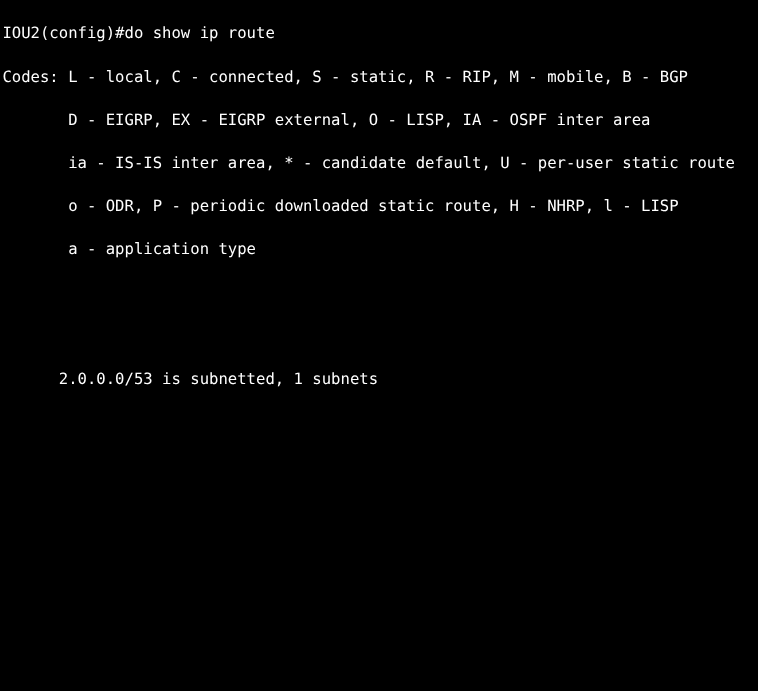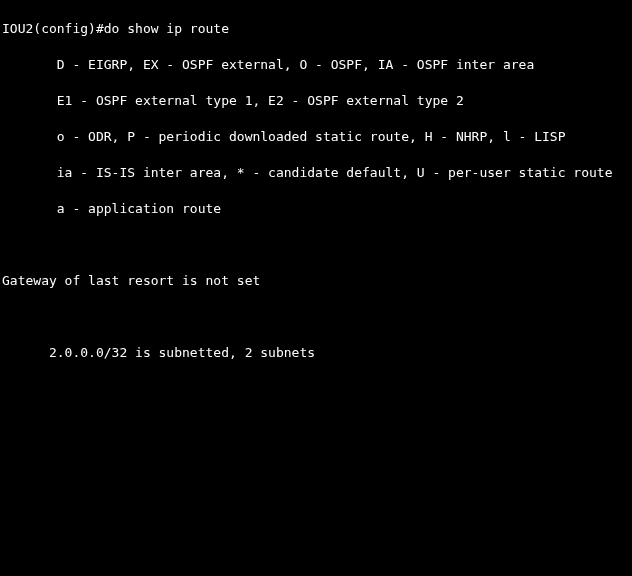--- a/index.html
+++ b/index.html
@@ -7,29 +7,28 @@
   .line{display:block;position:relative;}
   .line span.txt{position:relative;z-index:2;}
   .hl::before{content:"";position:absolute;top:-1px;bottom:-1px;border:2px solid #e30000;z-index:1;}
   .hl1::before{left:54px;right:54px;}
 </style>
 </head>
 <body>
 
 <div class="term">
 <span class="line"><span class="txt">IOU2(config)#do show ip route</span></span>
-<span class="line"><span class="txt">       D - EIGRP, EX - OSPF external, O - OSPF, IA - OSPF inter area</span></span>
-<span class="line"><span class="txt">       E1 - OSPF external type 1, E2 - OSPF external type 2</span></span>
+<span class="line"><span class="txt">Codes: L - local, C - connected, S - static, R - RIP, M - mobile, B - BGP</span></span>
+<span class="line"><span class="txt">       D - EIGRP, EX - EIGRP external, O - LISP, IA - OSPF inter area</span></span>
+<span class="line"><span class="txt">       ia - IS-IS inter area, * - candidate default, U - per-user static route</span></span>
 <span class="line"><span class="txt">       o - ODR, P - periodic downloaded static route, H - NHRP, l - LISP</span></span>
-<span class="line"><span class="txt">       ia - IS-IS inter area, * - candidate default, U - per-user static route</span></span>
-<span class="line"><span class="txt">       a - application route</span></span>
+<span class="line"><span class="txt">       a - application type</span></span>
 <span class="line"><span class="txt"> </span></span>
-<span class="line"><span class="txt">Gateway of last resort is not set</span></span>
 <span class="line"><span class="txt"> </span></span>
-<span class="line"><span class="txt">      2.0.0.0/32 is subnetted, 2 subnets</span></span>
+<span class="line"><span class="txt">      2.0.0.0/53 is subnetted, 1 subnets</span></span>
 
 
 
 
 
 
 
 
 
 

